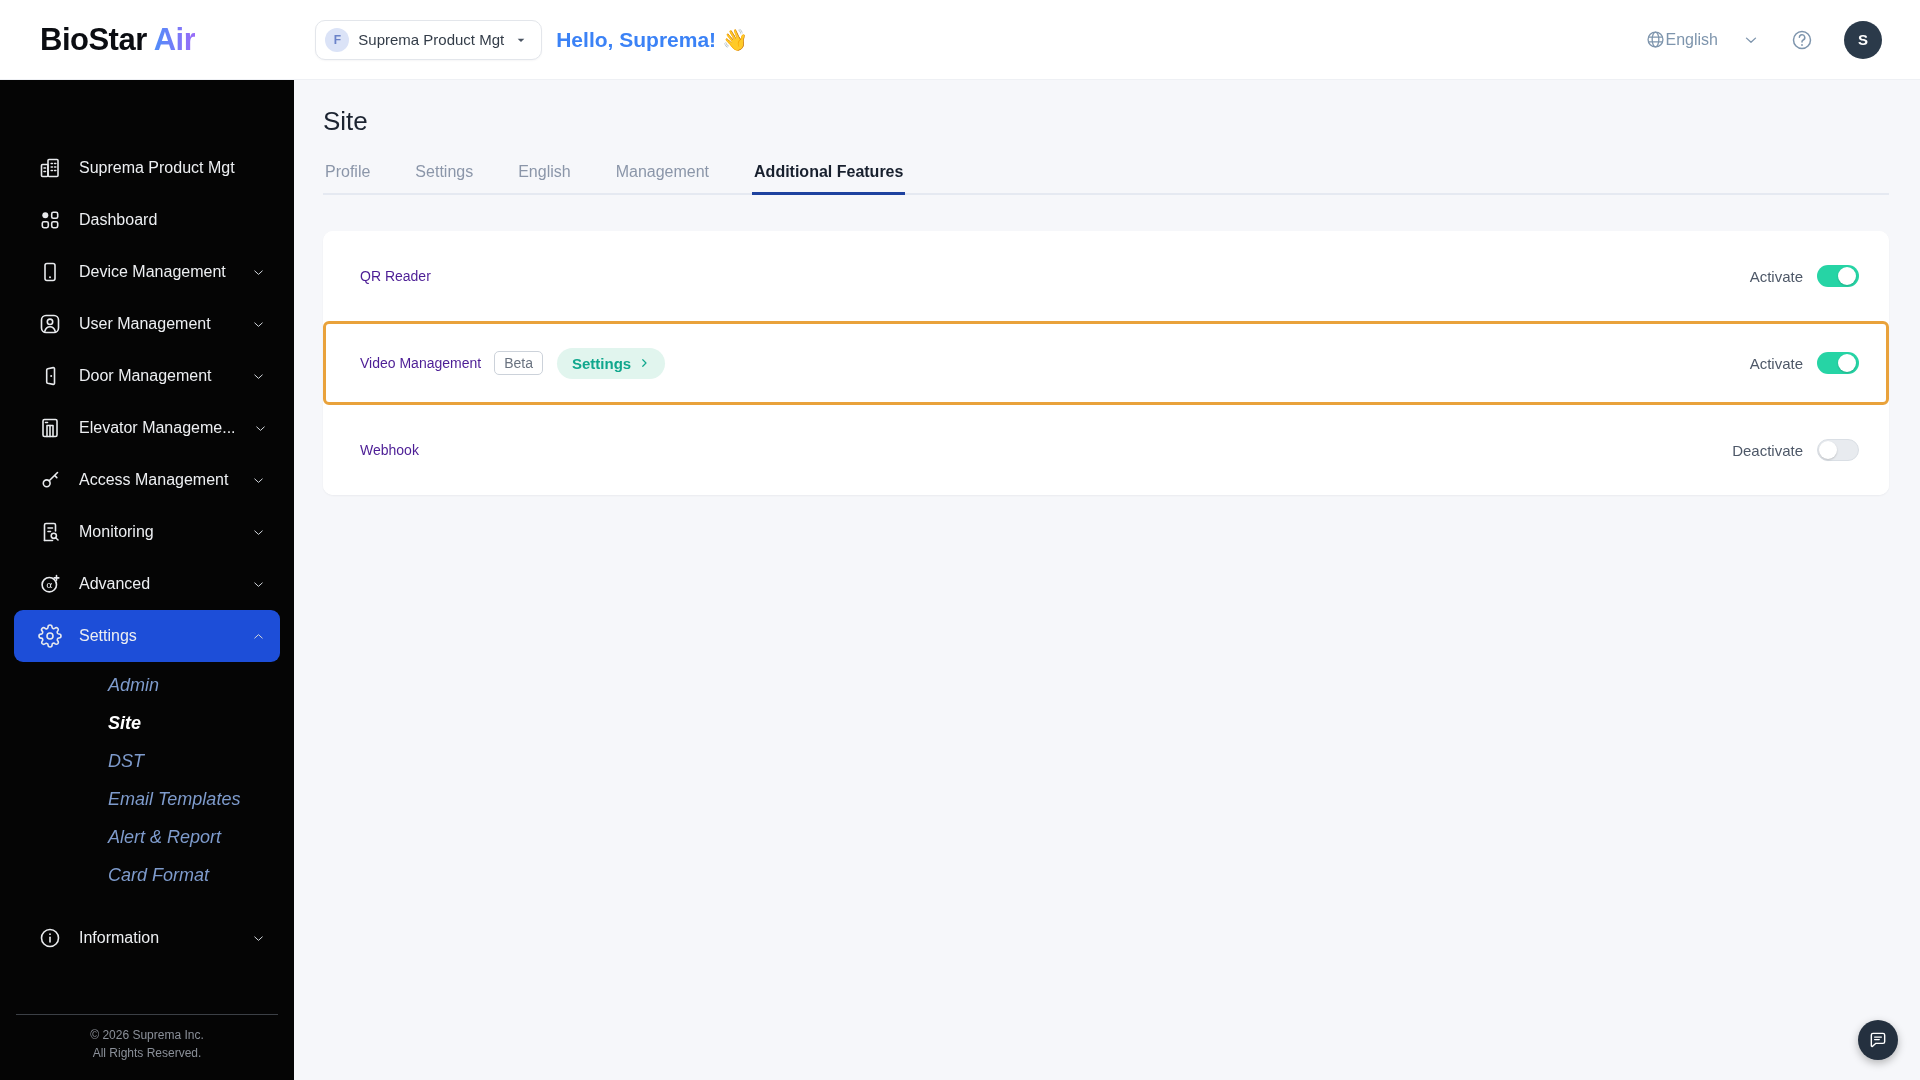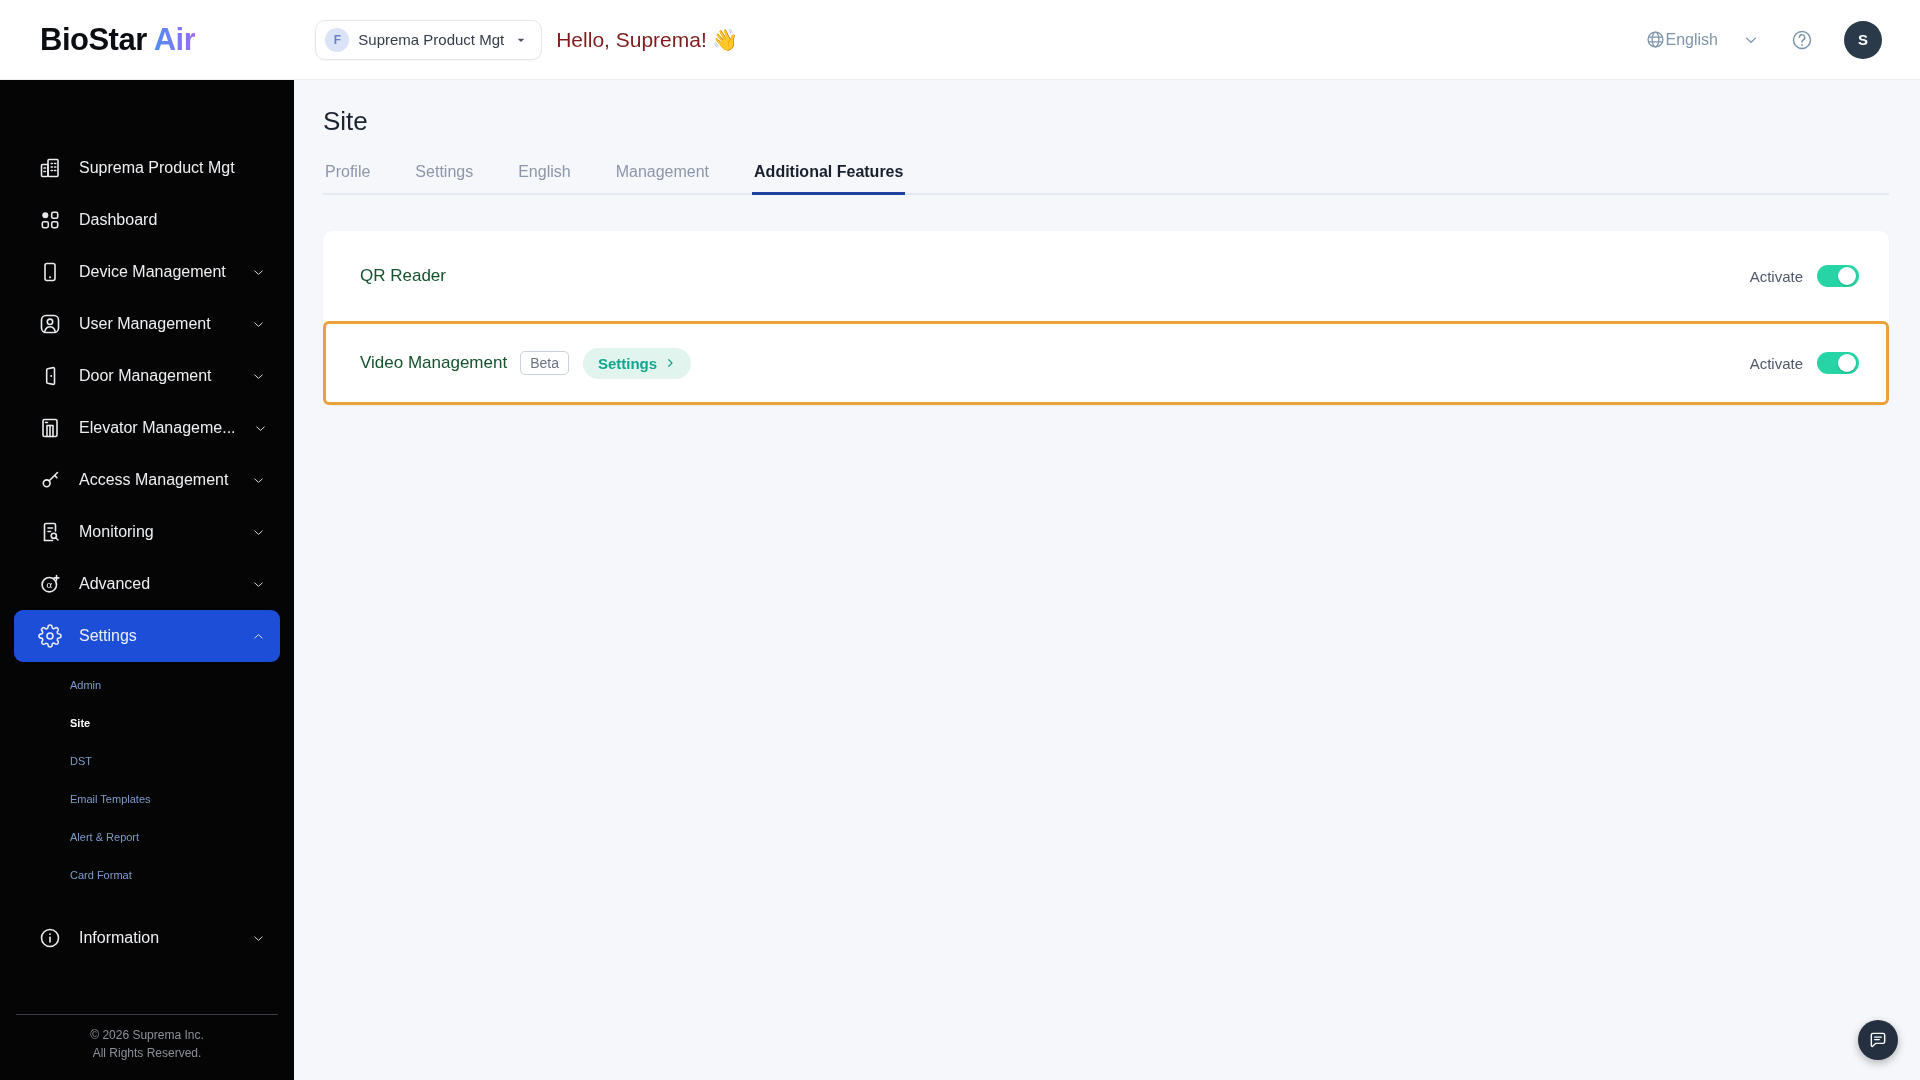--- a/index.html
+++ b/index.html
@@ -8,59 +8,59 @@
 
   
   .header { height:80px; background:#fff; display:flex; align-items:center; padding:0 38px 0 40px; border-bottom:1px solid #eef0f4; position:relative; z-index:5; }
   .logo { font-size:31px; font-weight:700; letter-spacing:-0.5px; white-space:nowrap; }
   .logo .biostar { color:#0b0d12;margin-top:13px; }
   .logo .air { background:linear-gradient(90deg,#4f8df9,#9a6cf8); -webkit-background-clip:text; background-clip:text; color:transparent; }
   .org-pill { margin-left:120px; height:40px; border:1px solid #e3e6eb; border-radius:10px; display:flex; align-items:center; gap:9px; padding:0 12px 0 9px; background:#fff; box-shadow:0 1px 2px rgba(16,24,40,.04); cursor:pointer; }
   .org-badge { width:24px; height:24px; border-radius:50%; background:#dbe3f7; color:#6b83c9; font-size:12px; font-weight:700; display:flex; align-items:center; justify-content:center; }
   .org-label { font-size:15px; color:#333c48; }
   .org-caret { color:#4b5563; display:flex; }
-  .greeting { margin-left:14px; font-size:21px; font-weight:400; color:#7f1d1d; white-space:nowrap; }
+  .greeting { margin-left:14px; font-size:21px; font-weight:700; color:#3b82f6; white-space:nowrap; }
   .header-right { margin-left:auto; display:flex; align-items:center; color:#7e95ad; }
   .lang { display:flex; align-items:center; font-size:16px; cursor:pointer; }
   .lang-chevron { margin-left:24px; display:flex; cursor:pointer; color:#7e95ad; }
   .help-btn { margin-left:30px; display:flex; cursor:pointer; color:#7e95ad; }
   .avatar { margin-left:30px; width:38px; height:38px; border-radius:50%; background:#2b3a4a; color:#fff; font-size:15px; font-weight:600; display:flex; align-items:center; justify-content:center; cursor:pointer; }
 
   
   .shell { display:flex; height:1000px; }
 
   
   .sidebar { width:294px; background:#050505; color:#edeff2; display:flex; flex-direction:column; padding-top:62px; flex:none; }
   .nav { flex:1 1 auto; overflow:hidden; }
   .nav-item { height:52px; display:flex; align-items:center; padding:0 28px 0 38px; gap:17px; font-size:16px; cursor:pointer; white-space:nowrap; }
   .nav-icon { width:24px; height:24px; display:flex; flex:none; color:#e8eaed; }
   .nav-icon svg { width:24px; height:24px; }
   .nav-chevron { margin-left:auto; display:flex; color:#d2d6db; }
   .nav-chevron svg { width:15px; height:15px; }
   .nav-item.active { background:#1d4ed8; border-radius:9px; margin:0 14px; padding:0 14px 0 24px; }
   .nav-sub { padding-top:4px; }
-  .sub-item { height:38px; display:flex; align-items:center; padding-left:70px; font-size:11px; color:#7e9bcc; cursor:pointer; }
+  .sub-item { height:38px; display:flex; align-items:center; padding-left:108px; font-size:18px; color:#7e9bcc; cursor:pointer;font-style:italic; }
   .sub-item.active { color:#ffffff; font-weight:700; }
   .nav-item.gap-top { margin-top:18px; }
   .sidebar-divider { border-top:1px solid #3c4046; margin:10px 16px 0; }
   .sidebar-footer { padding:12px 10px 18px; text-align:center; font-size:12px; color:#8b9099; line-height:1.45; }
 
   
   .main { flex:1; padding:26px 31px 0 29px; }
   .page-title { font-size:26px; font-weight:500; color:#1c2431; }
   .tabs { display:flex; gap:41px; margin-top:16px; border-bottom:2px solid #e5e9f1; }
   .tab { padding:10px 2px 11px; font-size:16px; color:#8b96a9; cursor:pointer; border-bottom:3px solid transparent; margin-bottom:-2px; white-space:nowrap; }
   .tab.active { color:#18202e; font-weight:700; border-bottom-color:#1e429f; }
 
   .features { margin-top:36px; background:#fff; border-radius:10px; box-shadow:0 1px 2px rgba(16,24,40,.05); }
   .feature-row { height:90px; display:flex; align-items:center; padding:0 30px 0 37px; background:#fff; }
   .feature-row.first { border-radius:10px 10px 0 0; }
   .feature-row.last { border-radius:0 0 10px 10px; }
   .feature-row.highlighted { border:3px solid #e9a23b; border-radius:6px; height:84px; padding:0 27px 0 34px; }
-  .feature-name { font-size:17px; color:#14532d; }
+  .feature-name { font-size:14px; color:#4c1d95; }
   .badge { margin-left:13px; font-size:14px; color:#6a7380; border:1px solid #ccd2da; border-radius:5px; padding:3px 9px; background:#fff; }
   .pill { margin-left:14px; display:flex; align-items:center; gap:7px; background:#e1f5ee; color:#10a78d; font-size:15px; font-weight:600; border-radius:16px; padding:7px 15px; cursor:pointer; }
   .pill svg { width:12px; height:12px; }
   .feature-right { margin-left:auto; display:flex; align-items:center; gap:14px; }
   .state-label { font-size:15px; color:#4e5868; }
   .toggle { width:42px; height:22px; border-radius:11px; position:relative; cursor:pointer; flex:none; }
   .toggle.on { background:#26d4a5; }
   .toggle.off { background:#e8ebef; border:1px solid #dadfe5; }
   .knob { width:18px; height:18px; border-radius:50%; background:#fff; position:absolute; top:2px; box-shadow:0 1px 2px rgba(0,0,0,.18); }
   .toggle.on .knob { left:21px; }
@@ -316,20 +316,29 @@
               <path d="M9.5 5.5L16 12l-6.5 6.5"></path>
             </svg>
           </span>
           <div class="feature-right">
             <span class="state-label">Activate</span>
             <div class="toggle on">
               <div class="knob"></div>
             </div>
           </div>
         </div>
+        <div class="feature-row last">
+          <span class="feature-name">Webhook</span>
+          <div class="feature-right">
+            <span class="state-label">Deactivate</span>
+            <div class="toggle off">
+              <div class="knob"></div>
+            </div>
+          </div>
+        </div>
       </div>
   </div>
 </div>
 
 <div class="chat-fab">
   <span style="display:flex">
     <svg viewBox="0 0 24 24" fill="none" stroke="currentColor" stroke-width="1.7" stroke-linecap="round" stroke-linejoin="round">
         <path d="M4 6a2 2 0 0 1 2-2h12a2 2 0 0 1 2 2v8a2 2 0 0 1-2 2H9.5L5.8 19.3A1 1 0 0 1 4 18.5V6z"></path>
         <path d="M8 8.5h8M8 11.5h5.5"></path>
       </svg>

